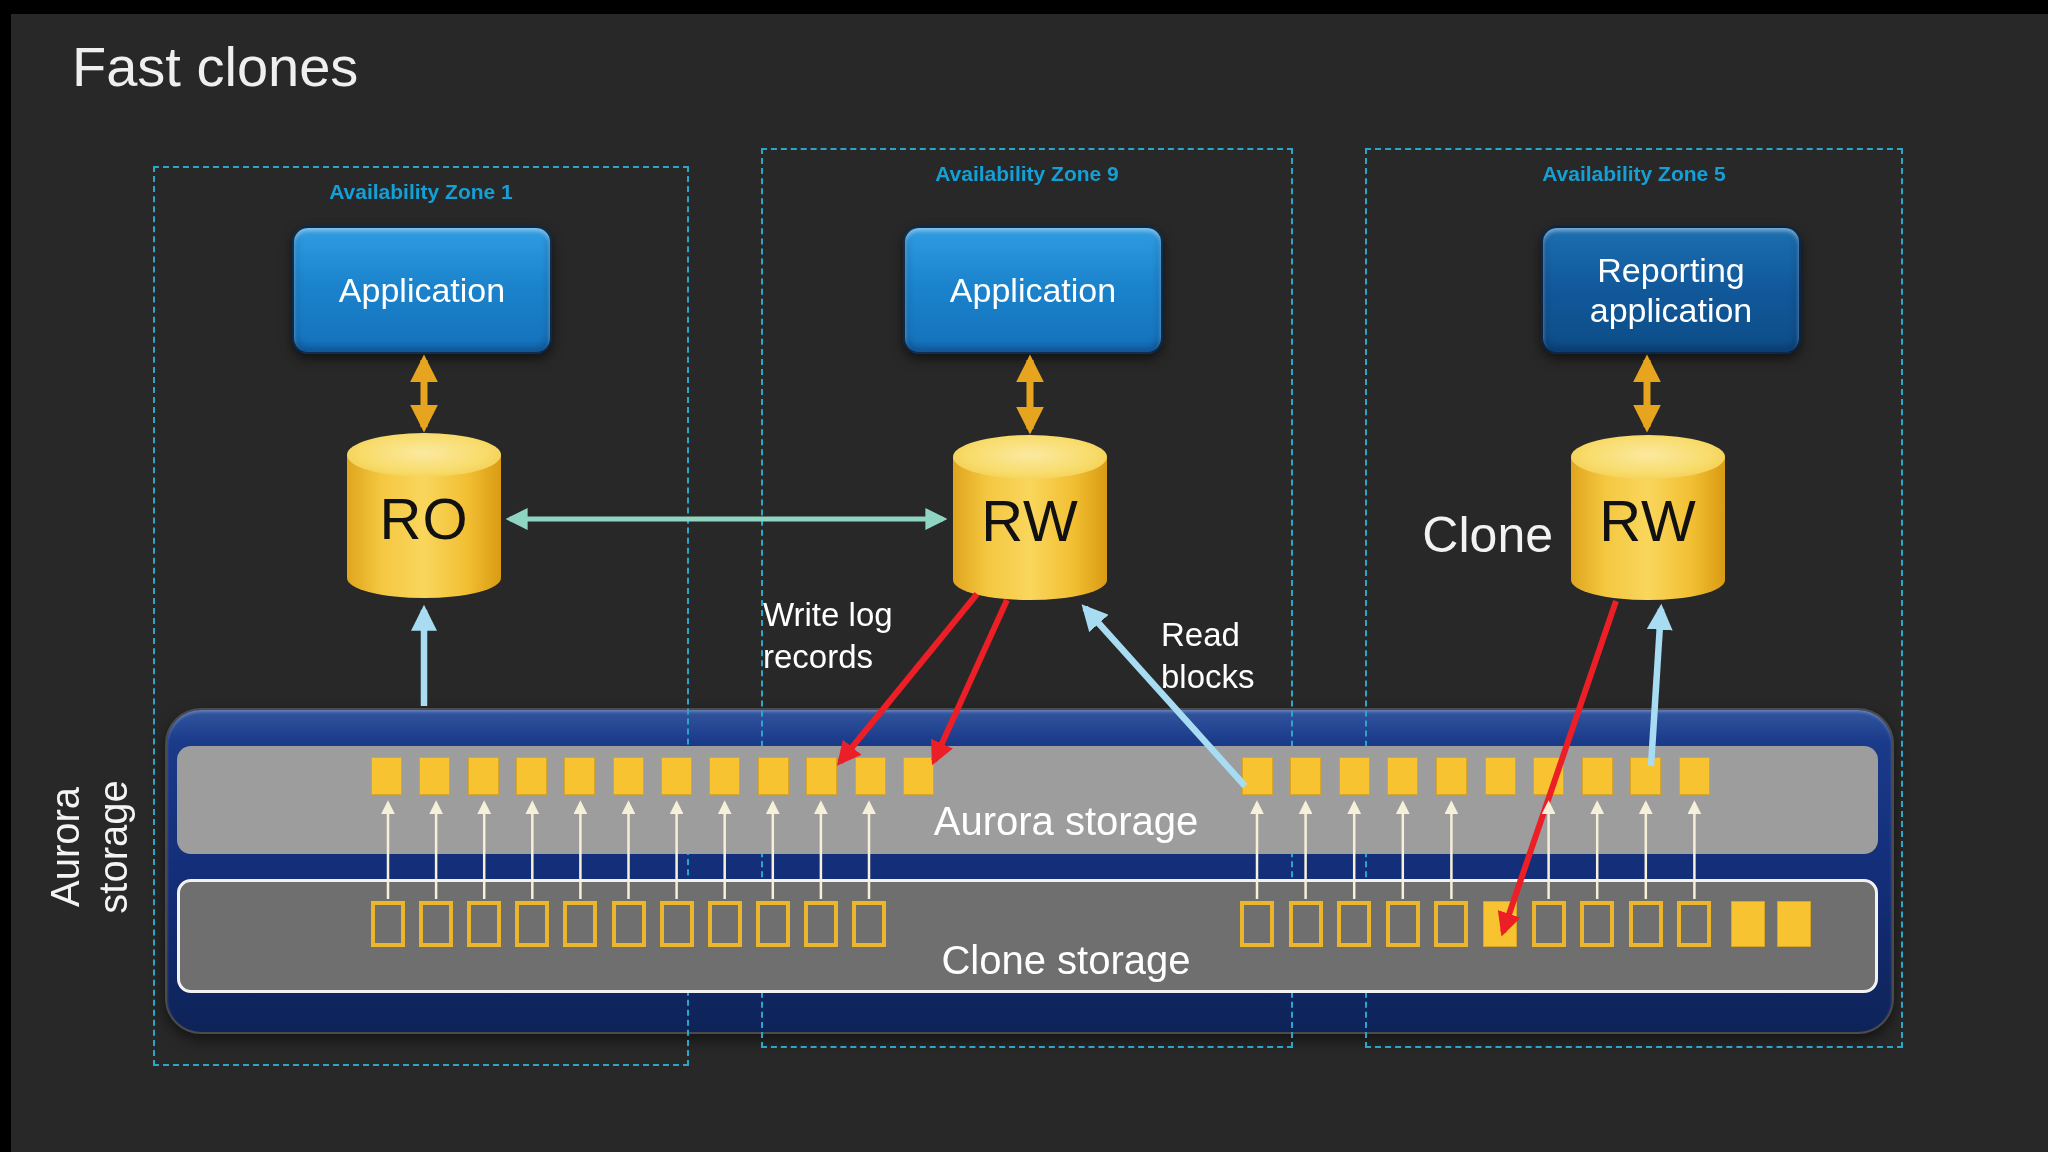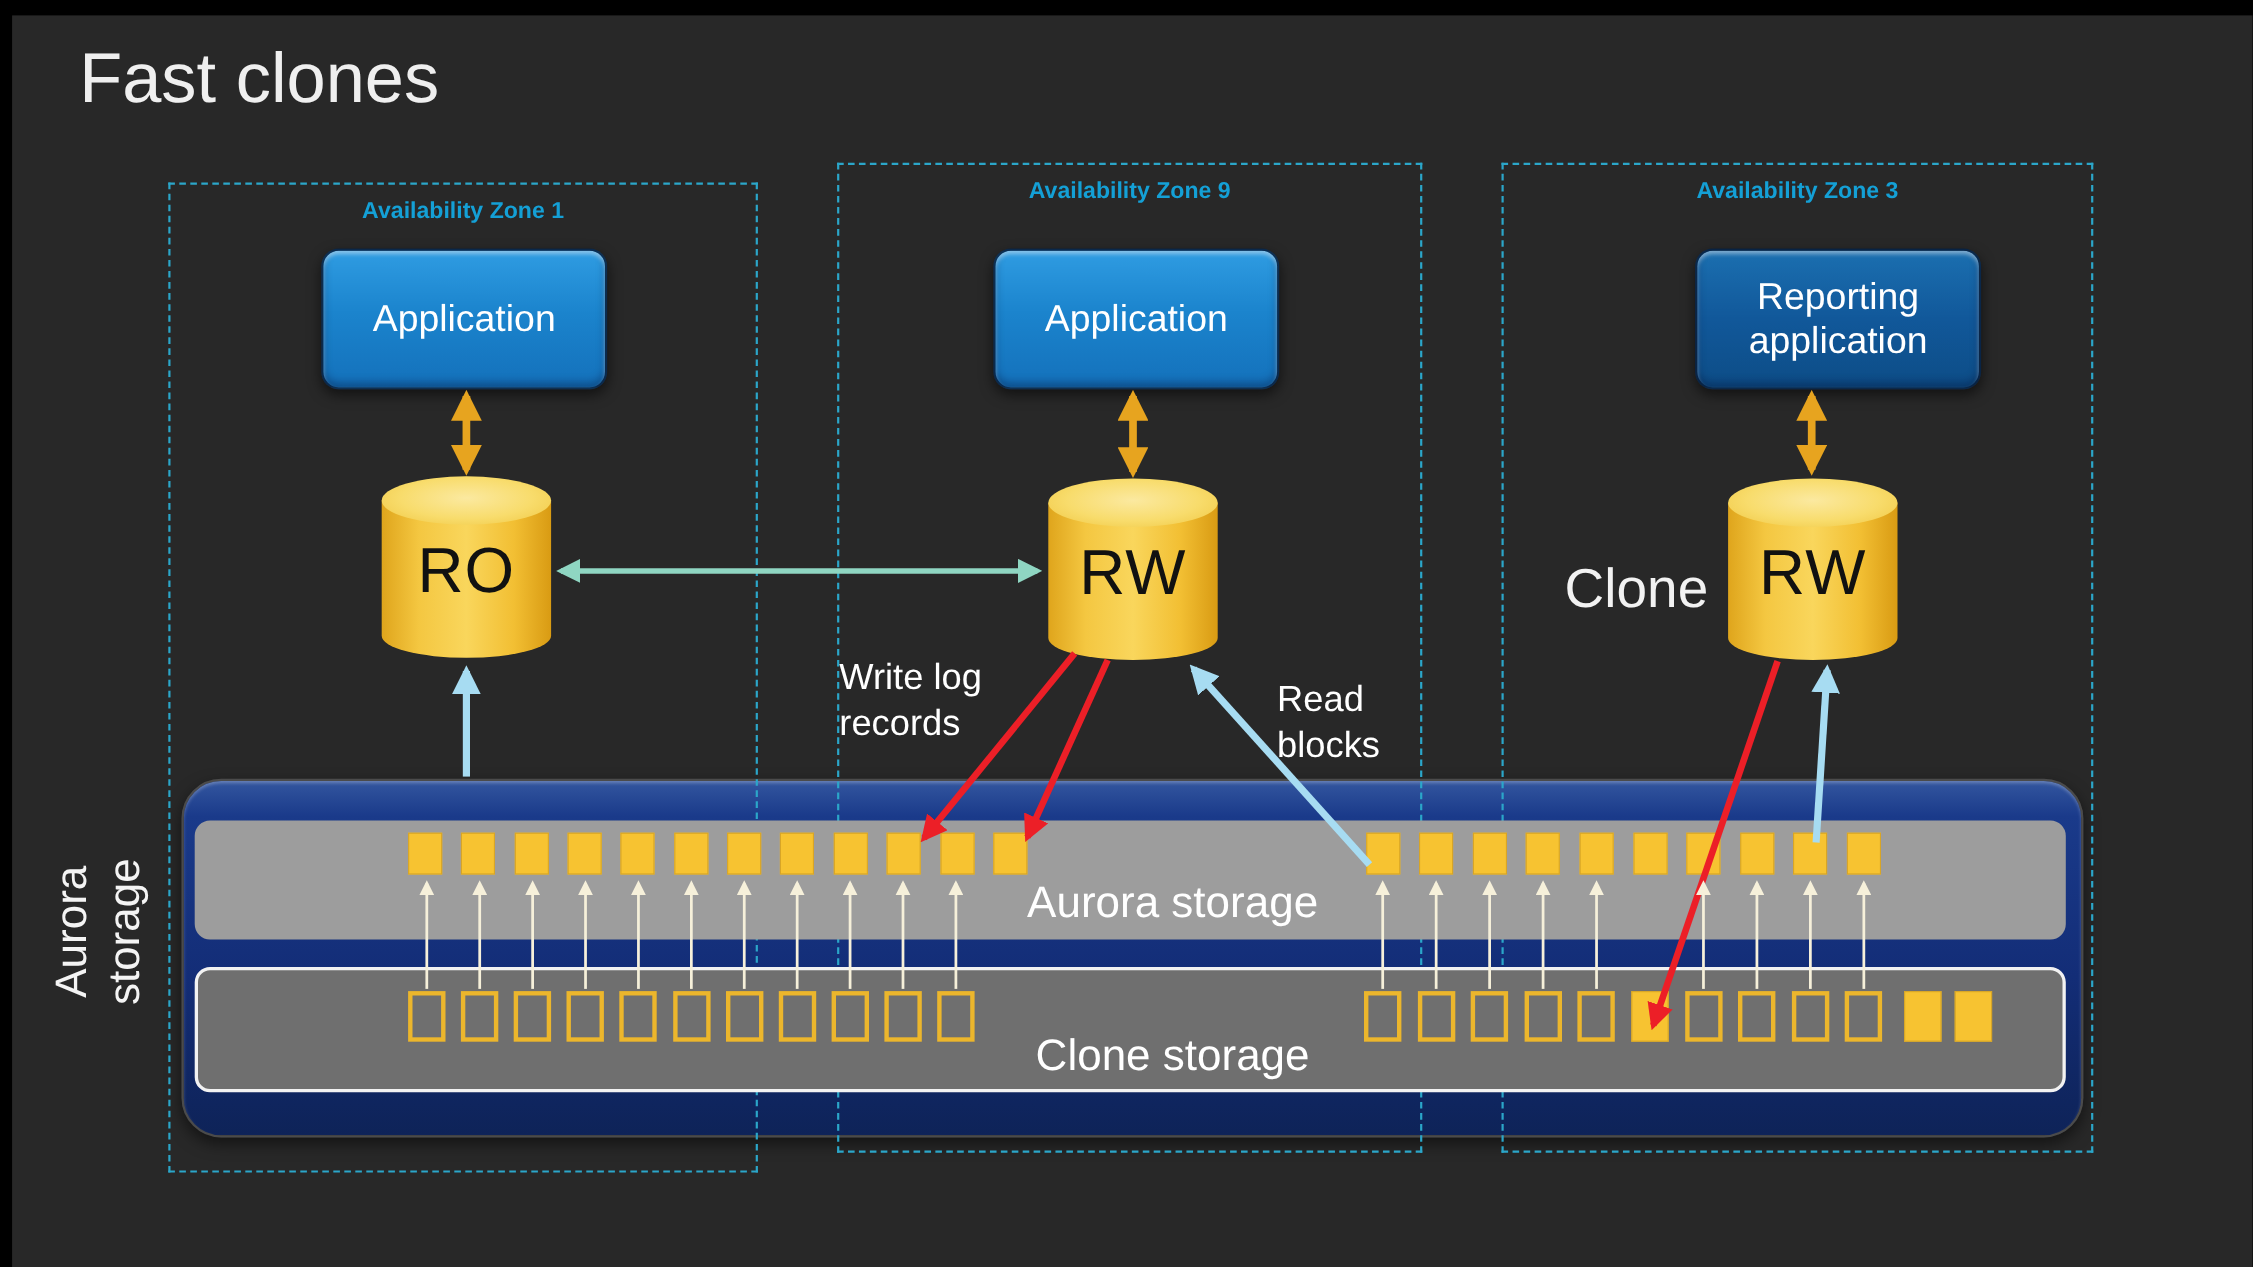--- a/index.html
+++ b/index.html
@@ -2,21 +2,21 @@
 <html><head>
 <meta charset="utf-8">
 <style>
   html,body{margin:0;padding:0;background:#000;}
   #stage{position:relative;width:2048px;height:1152px;background:#000;overflow:hidden;
          font-family:"Liberation Sans", sans-serif;}
   #slide{position:absolute;left:11px;top:14px;right:0;bottom:0;background:#282828;}
   .abs{position:absolute;}
 
   
-  .title{left:61px;top:20px;font-size:64px;font-weight:300;color:#efefef;letter-spacing:0px;}
+  .title{left:61px;top:20px;font-size:56px;font-weight:300;color:#efefef;letter-spacing:0px;}
 
   
   .zone{border:2px dashed #2BA6C9;z-index:2;}
   .zone-label{left:0;right:0;top:12px;text-align:center;font-size:21px;font-weight:bold;color:#14A0D6;}
   .z1{left:142px;top:152px;width:532px;height:896px;}
   .z2{left:750px;top:134px;width:528px;height:896px;}
   .z3{left:1354px;top:134px;width:534px;height:896px;}
 
   
   .appbox{width:256px;height:124px;border-radius:16px;z-index:4;
@@ -74,21 +74,21 @@
 
     <div class="abs title">Fast clones</div>
 
     <div class="abs zone z1">
       <div class="abs zone-label">Availability Zone 1</div>
     </div>
     <div class="abs zone z2">
       <div class="abs zone-label">Availability Zone 9</div>
     </div>
     <div class="abs zone z3">
-      <div class="abs zone-label">Availability Zone 3</div>
+      <div class="abs zone-label">Availability Zone 5</div>
     </div>
 
     <div class="abs appbox" style="left:281px;top:212px;">
       <span>Application</span>
     </div>
     <div class="abs appbox" style="left:892px;top:212px;">
       <span>Application</span>
     </div>
     <div class="abs appbox app-dark" style="left:1508px;top:212px;width:256px;margin-left:22px;">
       <span style="display:inline-block;width:190px;">Reporting application</span>

